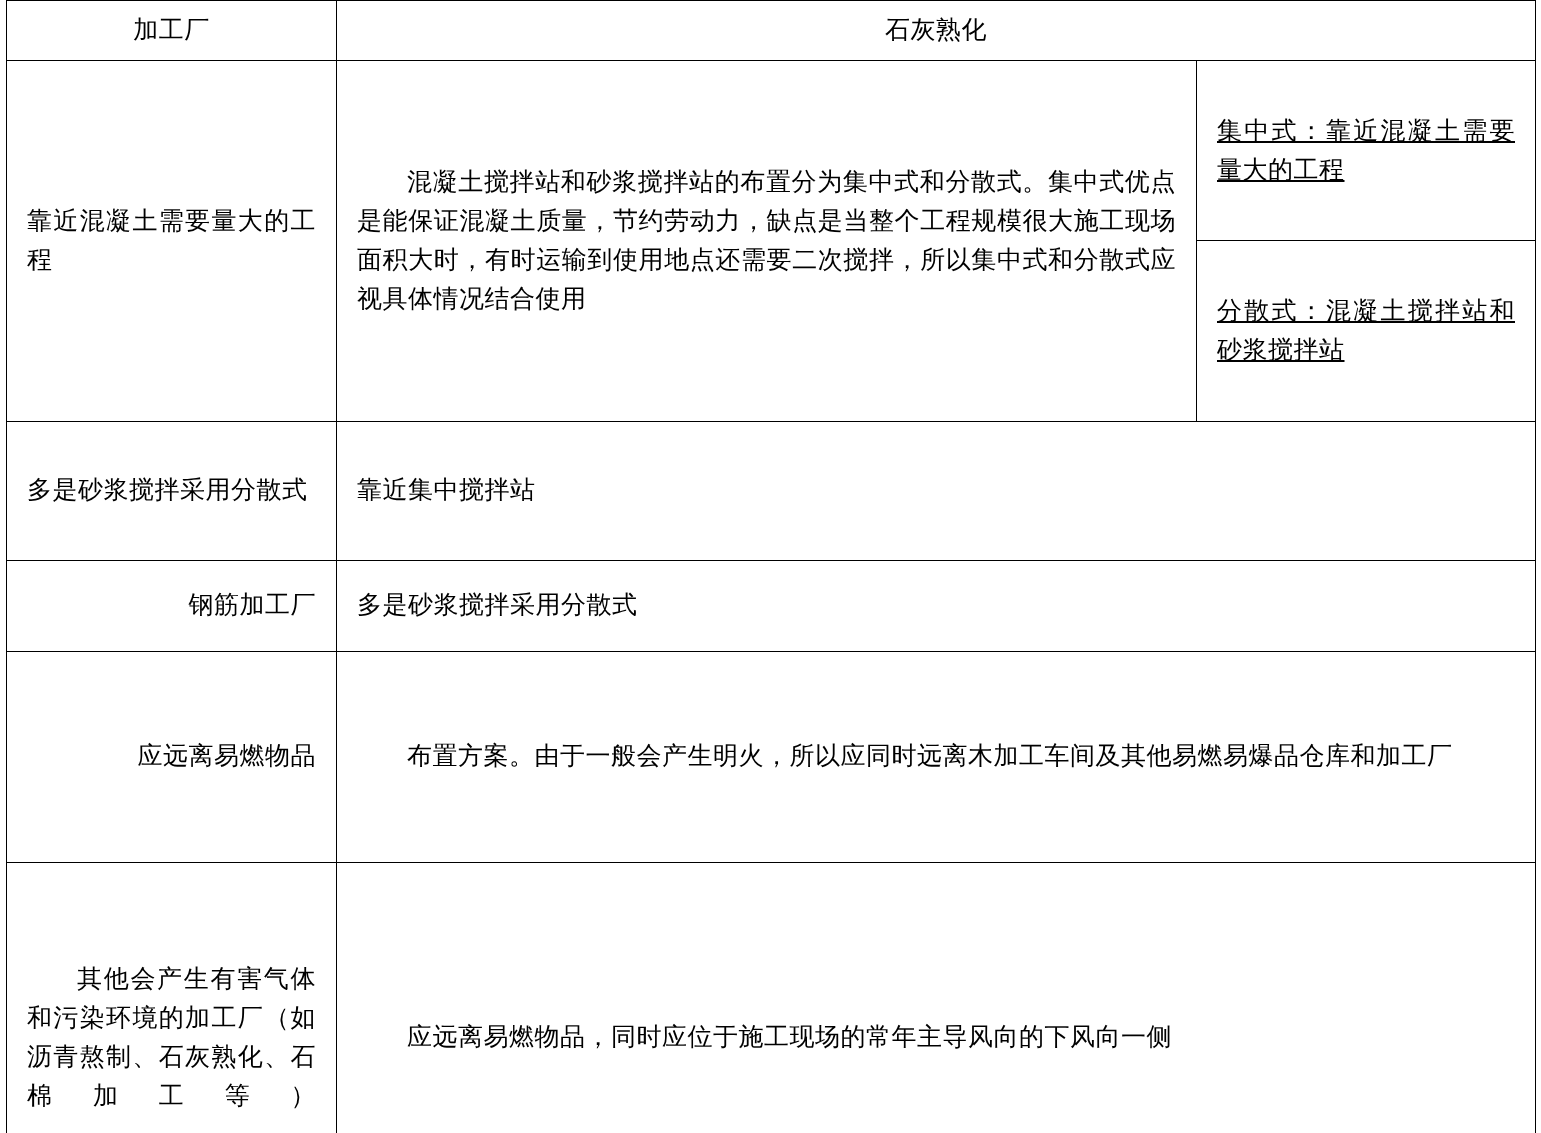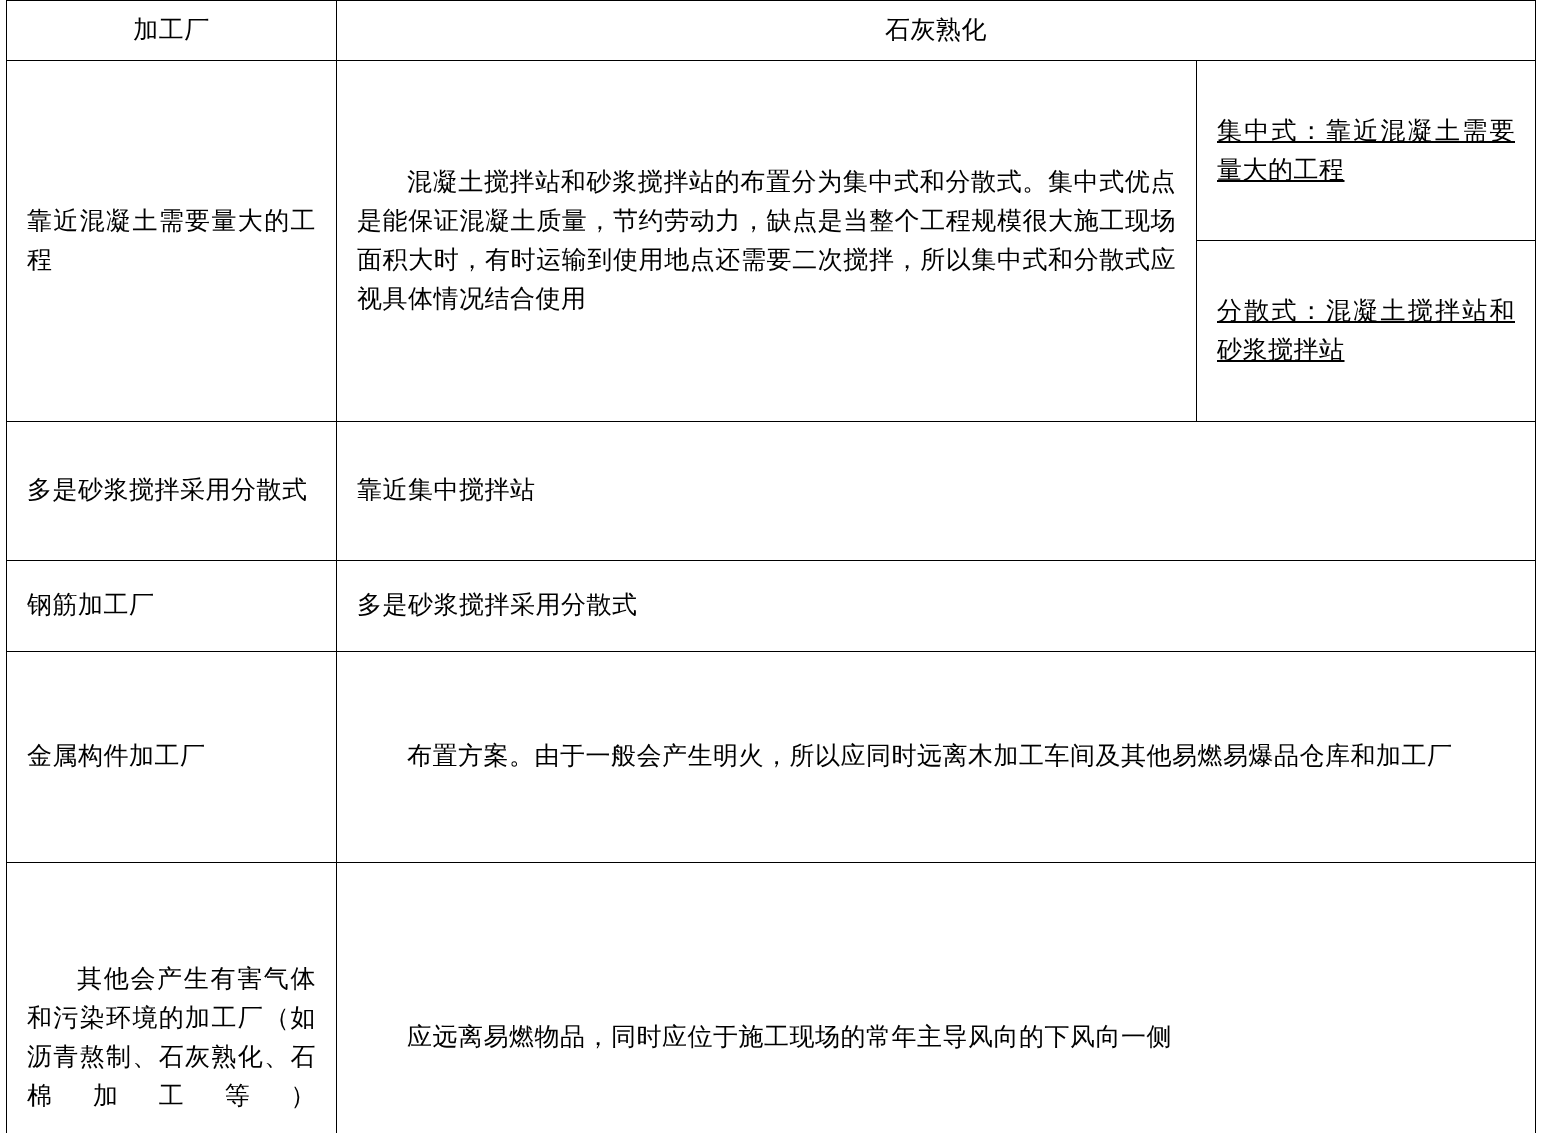--- a/index.html
+++ b/index.html
@@ -48,21 +48,21 @@
     font-size: 26px;
     padding-top: 14px;
     padding-bottom: 14px;
   }
   .cat {
     text-align: left;
     font-size: 25px;
     line-height: 1.6;
   }
   .cat.center {
-    text-align: left;
+    text-align: right;
   }
   .cat.indent {
     text-indent: 2em;
   }
   .body-cell {
     text-align: justify;
     text-justify: inter-ideograph;
     font-size: 25px;
     line-height: 1.72;
   }
@@ -119,21 +119,21 @@
         <td class="cat cat-multiline tall-2">多是砂浆搅拌采用分散式</td>
         <td class="body-cell" colspan="2">靠近集中搅拌站</td>
       </tr>
 
       <tr>
         <td class="cat center tall-3">钢筋加工厂</td>
         <td class="body-cell" colspan="2">多是砂浆搅拌采用分散式</td>
       </tr>
 
       <tr>
-        <td class="cat center tall-4">金属构件加工厂</td>
+        <td class="cat center tall-4">应远离易燃物品</td>
         <td class="body-cell indent" colspan="2">布置方案。由于一般会产生明火，所以应同时远离木加工车间及其他易燃易爆品仓库和加工厂</td>
       </tr>
 
       <tr>
         <td class="cat cat-multiline indent tall-5 justify-last">其他会产生有害气体和污染环境的加工厂（如沥青熬制、石灰熟化、石棉加工等）</td>
         <td class="body-cell indent" colspan="2">应远离易燃物品，同时应位于施工现场的常年主导风向的下风向一侧</td>
       </tr>
     </tbody>
   </table>
 </div>

